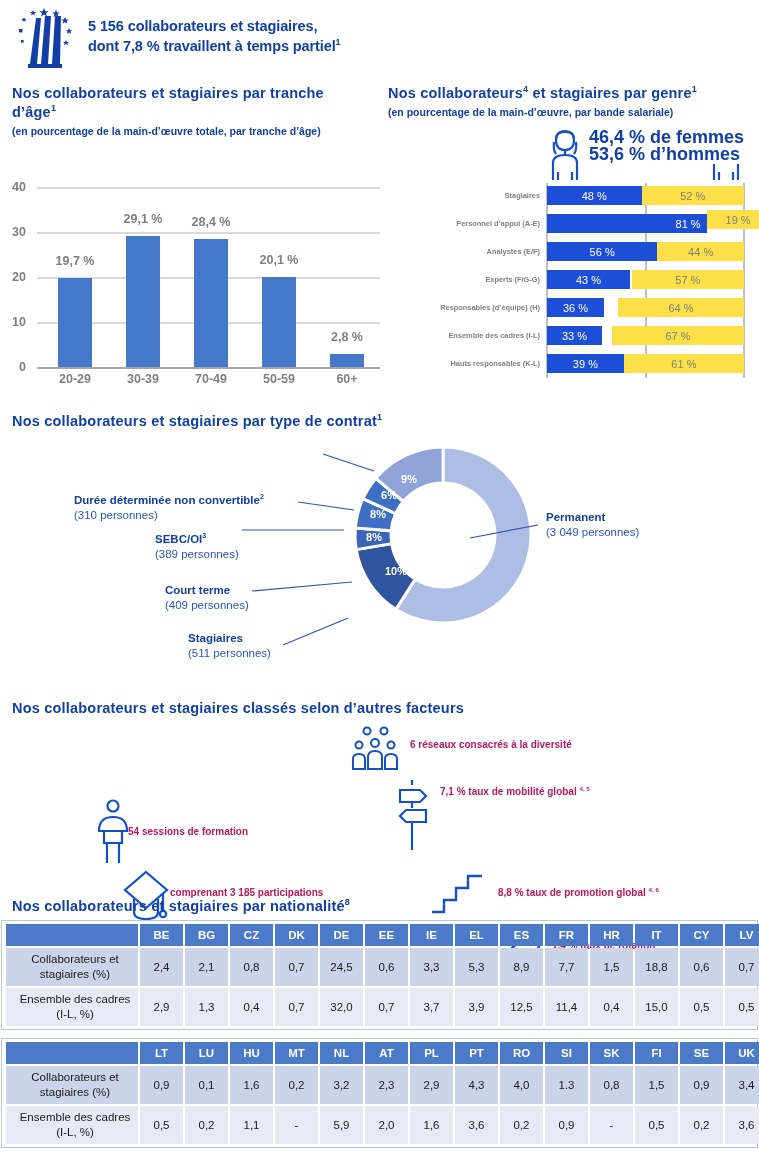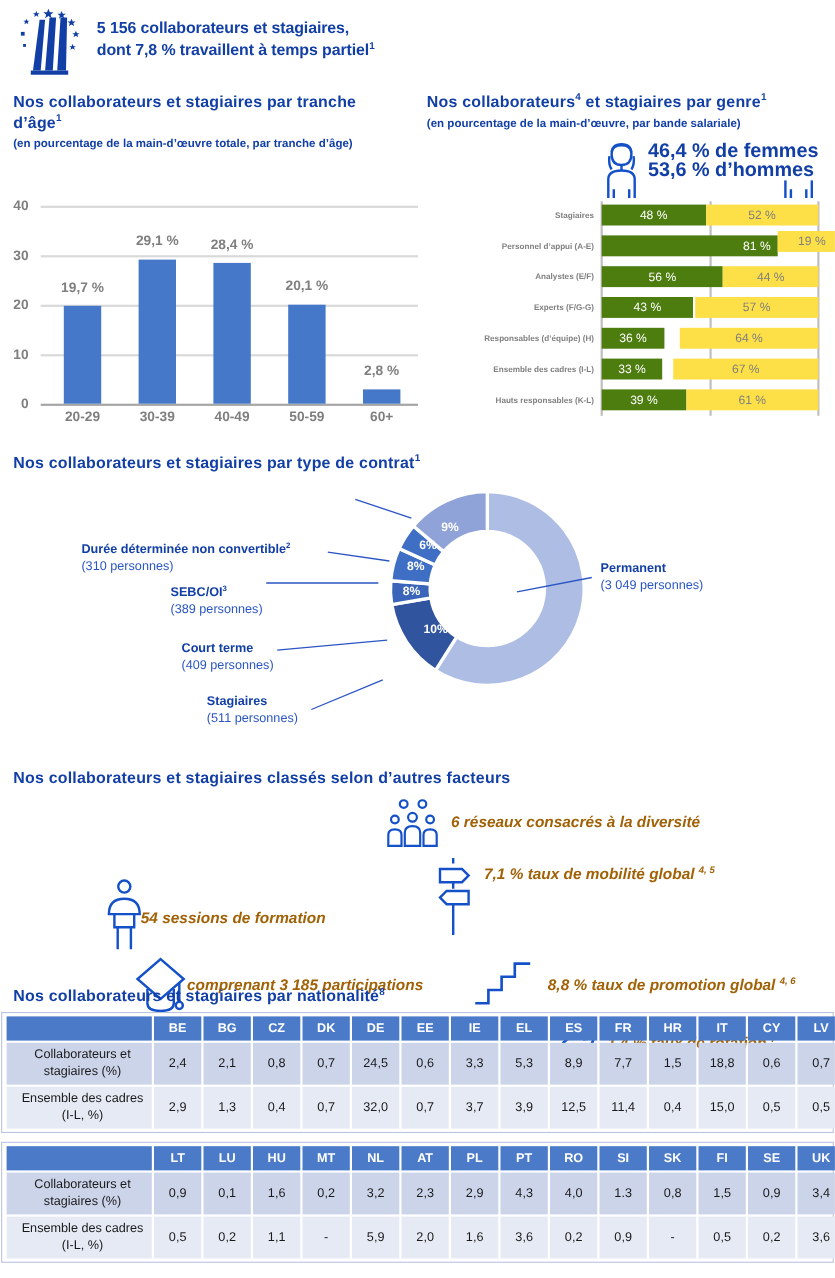--- a/index.html
+++ b/index.html
@@ -27,34 +27,34 @@
   .bar{position:absolute;background:#4578c8;}
   .bar-val{position:absolute;font-size:12.5px;font-weight:bold;color:#7f7f7f;text-align:center;}
   .cat-lbl{position:absolute;font-size:12.5px;font-weight:bold;color:#7f7f7f;text-align:center;}
   
   #genderbox{left:380px;top:80px;width:379px;height:310px;}
   #gender-callout{
     position:absolute;left:205px;top:48px;background:#fff;color:#123fa6;
     font-size:18px;font-weight:bold;line-height:17px;padding:1px 4px;white-space:nowrap;
   }
   .grow-lbl{position:absolute;font-size:7.4px;font-weight:bold;color:#808080;text-align:right;white-space:nowrap;}
-  .gseg-f{position:absolute;background:#4d7c0f;}
+  .gseg-f{position:absolute;background:#1d4ed8;}
   .gseg-m{position:absolute;background:#fde047;}
   .gseg-f span{position:absolute;right:6px;top:50%;transform:translateY(-50%);color:#fff;font-size:11px;}
   .gseg-m span{position:absolute;left:50%;top:50%;transform:translate(-50%,-50%);color:#7f7f7f;font-size:11px;white-space:nowrap;}
   .gseg-f.center span{left:50%;right:auto;transform:translate(-50%,-50%);}
   .gtick{position:absolute;width:2px;background:#bfbfbf;}
   
   #donutsec{left:0;top:405px;width:759px;height:285px;}
   .dlabel{position:absolute;font-size:11.5px;line-height:15px;}
   .dlabel b{background:#fff;color:#123fa6;display:inline-block;padding:0 2px;font-size:11.5px;}
   .dlabel i{background:#fff;color:#2a55c4;display:inline-block;padding:0 2px;font-style:normal;font-size:11.5px;}
   
   #factors{left:0;top:690px;width:759px;height:200px;}
-  .fact-txt{position:absolute;font-size:14px;font-weight:bold;color:#a16207;white-space:nowrap;font-style:italic;}
+  .fact-txt{position:absolute;font-size:10px;font-weight:bold;color:#be185d;white-space:nowrap;}
   
   #natsec{left:0;top:890px;width:759px;}
   table.nat{border-collapse:separate;border-spacing:2px;table-layout:fixed;width:755px;margin-left:2px;}
   table.nat th{background:#4a7ac8;color:#fff;font-size:11.5px;font-weight:bold;text-align:center;height:22px;padding:0;}
   table.nat th.blank{background:#4a7ac8;}
   table.nat td{font-size:11.5px;color:#1a1a1a;text-align:center;height:38px;padding:0 2px;font-weight:normal;}
   table.nat tr.r1 td{background:#ccd4ea;}
   table.nat tr.r2 td{background:#e6eaf5;}
   table.nat td.lbl{text-align:center;padding-left:8px;line-height:15px;}
   .tbl-wrap{border:1px solid #b9c4de;width:757px;box-sizing:border-box;padding:1px 0;}
@@ -111,21 +111,21 @@
   <div class="bar" style="left:330px;width:34px;top:194px;height:13px;"></div>
 
   <div class="bar-val" style="left:40px;width:70px;top:94px;">19,7 %</div>
   <div class="bar-val" style="left:108px;width:70px;top:52px;">29,1 %</div>
   <div class="bar-val" style="left:176px;width:70px;top:55px;">28,4 %</div>
   <div class="bar-val" style="left:244px;width:70px;top:93px;">20,1 %</div>
   <div class="bar-val" style="left:312px;width:70px;top:170px;">2,8 %</div>
 
   <div class="cat-lbl" style="left:40px;width:70px;top:212px;">20-29</div>
   <div class="cat-lbl" style="left:108px;width:70px;top:212px;">30-39</div>
-  <div class="cat-lbl" style="left:176px;width:70px;top:212px;">40-49</div>
+  <div class="cat-lbl" style="left:176px;width:70px;top:212px;">70-49</div>
   <div class="cat-lbl" style="left:244px;width:70px;top:212px;">50-59</div>
   <div class="cat-lbl" style="left:312px;width:70px;top:212px;">60+</div>
 </div>
 
 <div class="abs sec-title" style="left:388px;top:84px;width:371px;">
   <span>Nos collaborateurs</span><sup>4</sup><span> et stagiaires par genre</span><sup>1</sup>
 </div>
 <div class="abs sec-sub" style="left:388px;top:105px;width:371px;">(en pourcentage de la main-d’œuvre, par bande salariale)</div>
 
 <div class="abs" id="genderbox">

